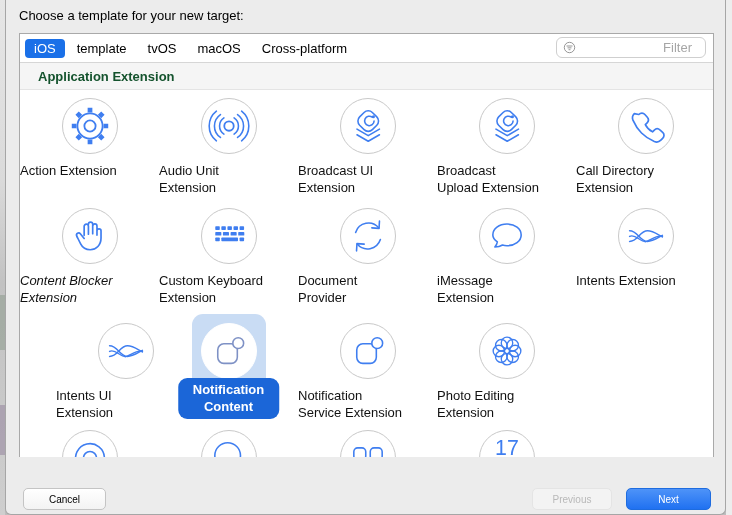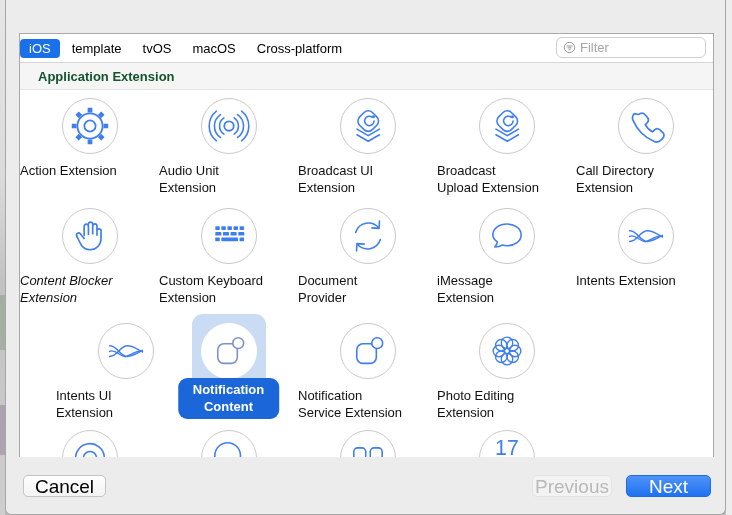--- a/index.html
+++ b/index.html
@@ -19,29 +19,29 @@
   .dialog { position:absolute; left:5px; top:0; width:721px; height:515px;
     background:#ececec; border:1px solid #a6a6a6; border-top:none;
     border-radius:0 0 6px 6px; box-sizing:border-box; }
 
   .dialog-title { position:absolute; left:13px; top:8px; font-size:13px; color:#000; }
 
   .listbox { position:absolute; left:13px; top:33px; width:695px; height:424px;
     background:#fff; border:1px solid #a9a9a9; box-sizing:border-box; }
 
   .tabrow { position:relative; height:28px; border-bottom:1px solid #d6d6d6; background:#fff; }
-  .tabs { display:flex; align-items:center; height:100%; }
+  .tabs { display:flex; align-items:center; height:100%; padding-left:5px; }
   .tab { font-size:13px; padding:2px 9px; border-radius:4px; margin-right:3px; color:#000; cursor:default; }
   .tab.selected { background:var(--accent); color:#fff; }
 
   .filter-field { position:absolute; right:7px; top:3px; width:150px; height:21px;
     border:1px solid #cfcfcf; border-radius:6px; background:#fff;
     display:flex; align-items:center; padding-left:6px; box-sizing:border-box; }
   .filter-field input { border:none; outline:none; background:transparent; font-size:13px;
-    width:112px; margin-left:4px; color:#333; font-family:inherit; padding:0; }
+    width:112px; margin-left:4px; color:#333; font-family:inherit; padding:0;text-align:right; }
   .filter-field input::placeholder { color:#a6a6a6; }
 
   .section-header { height:27px; background:#f5f5f5; border-bottom:1px solid #e4e4e4;
     display:flex; align-items:center; padding-left:18px;
     font-size:13px; font-weight:bold; color:#14532d; box-sizing:border-box; }
 
   .grid { position:relative; height:367px; overflow:hidden; background:#fff; }
 
   .cell { position:absolute; width:139px; height:105px; }
   .cell.clipped { height:30px; }
@@ -53,40 +53,41 @@
   .icon-circle svg { width:100%; height:100%; display:block; }
   .cell.selected .icon-circle { border-color:#fff; color:#7e91c5; }
   .cell .label { position:absolute; top:65px; left:0; width:139px; text-align:left;
     font-size:13px; line-height:16.5px; color:#111; white-space:pre-line; }
   .cell.selected .pill { position:absolute; top:55px; left:50%; transform:translateX(-50%);
     background:var(--selection); color:#fff; font-weight:bold; font-size:13px;
     line-height:17px; padding:3px 15px 4px; border-radius:9px; text-align:center;
     white-space:pre-line; }
 
   .footer { position:absolute; left:0; right:0; bottom:0; height:46px; }
-  .btn { position:absolute; top:7px; height:22px; font-size:19px; font-family:inherit;
+  .btn { position:absolute; top:20px; height:22px; font-size:10px; font-family:inherit;
     border-radius:5px; padding:0; cursor:default; }
   .btn.cancel { left:17px; width:83px; background:linear-gradient(#ffffff,#f3f3f3);
     border:1px solid #c4c4c4; color:#000; }
   .btn.previous { right:113px; width:80px; background:#f3f3f3;
     border:1px solid #e4e4e4; color:#b9b9b9; }
   .btn.next { right:14px; width:85px; background:linear-gradient(180deg,#4e93f8,#2071f1);
     border:1px solid #1e6cdf; color:#fff; }
 </style>
 </head>
 <body>
 
 <div class="stage">
   <div class="edge-left">
     <div class="speck1"></div>
     <div class="speck2"></div>
   </div>
   <div class="edge-right"></div>
 
   <div class="dialog">
+    <div class="dialog-title">Choose a template for your new target:</div>
 
     <div class="listbox">
       <div class="tabrow">
         <div class="tabs" id="tabs">
             <span class="tab selected">iOS</span>
             <span class="tab">template</span>
             <span class="tab">tvOS</span>
             <span class="tab">macOS</span>
             <span class="tab">Cross-platform</span>
           </div>

